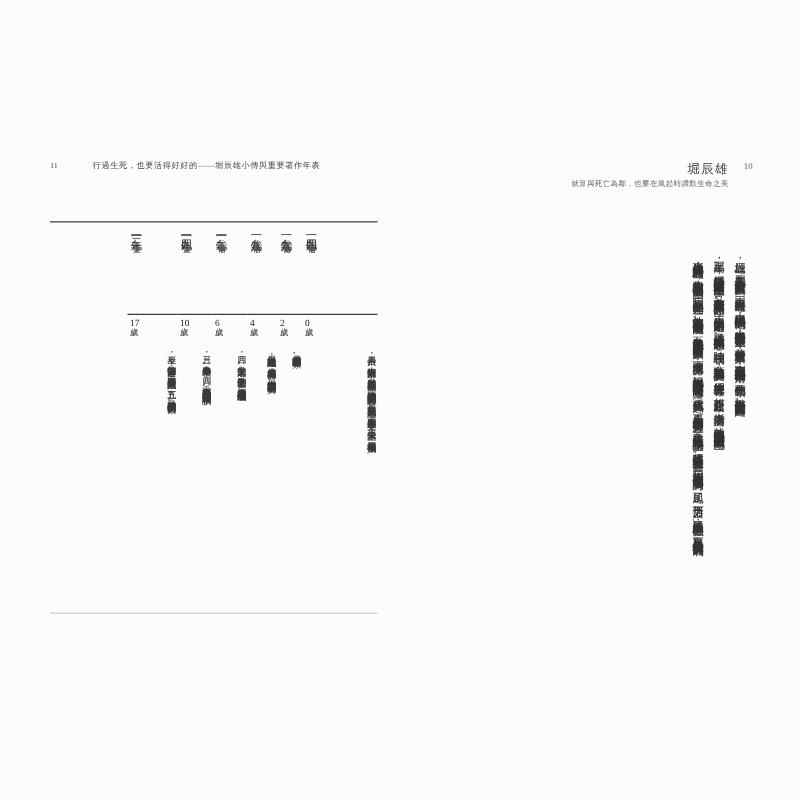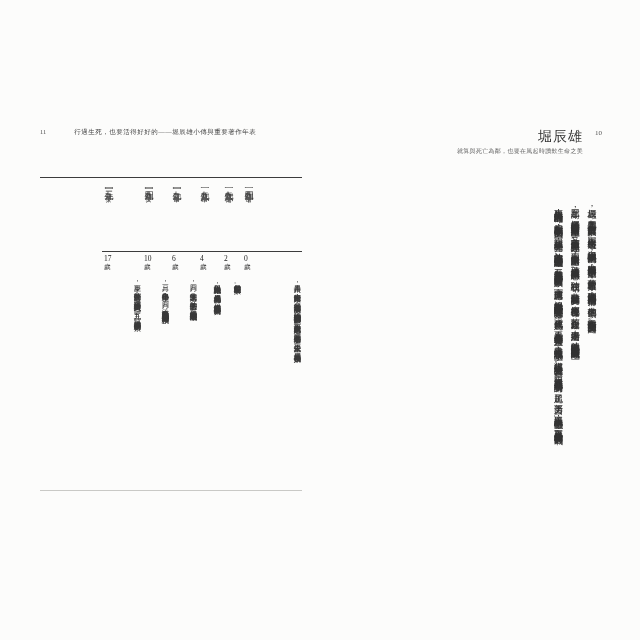--- a/index.html
+++ b/index.html
@@ -9,21 +9,21 @@
     font-family:"Liberation Serif", serif;
     color:#2e2e2e;
     overflow:hidden;
   }
   .canvas{position:relative;width:640px;height:640px;background:#fcfcfb;}
 
   
   .page-right{position:absolute;left:330px;top:128px;width:272px;height:370px;}
   .rp-head{display:flex;justify-content:flex-end;align-items:flex-start;}
   .rp-head-text{text-align:right;}
-  .rp-title{font-size:14px;letter-spacing:1px;color:#333;}
+  .rp-title{font-size:10px;letter-spacing:1px;color:#333;}
   .rp-subtitle{font-size:6px;color:#666;margin-top:1px;letter-spacing:0.3px;}
   .rp-pagenum{font-size:7px;color:#555;margin-left:12px;margin-top:1px;}
   .rp-body{
     position:absolute;right:2px;top:56px;
     height:300px;width:260px;
     writing-mode:vertical-rl;
     font-size:9px;line-height:16.8px;
     letter-spacing:0.4px;
     color:#333;
     text-align:justify;

